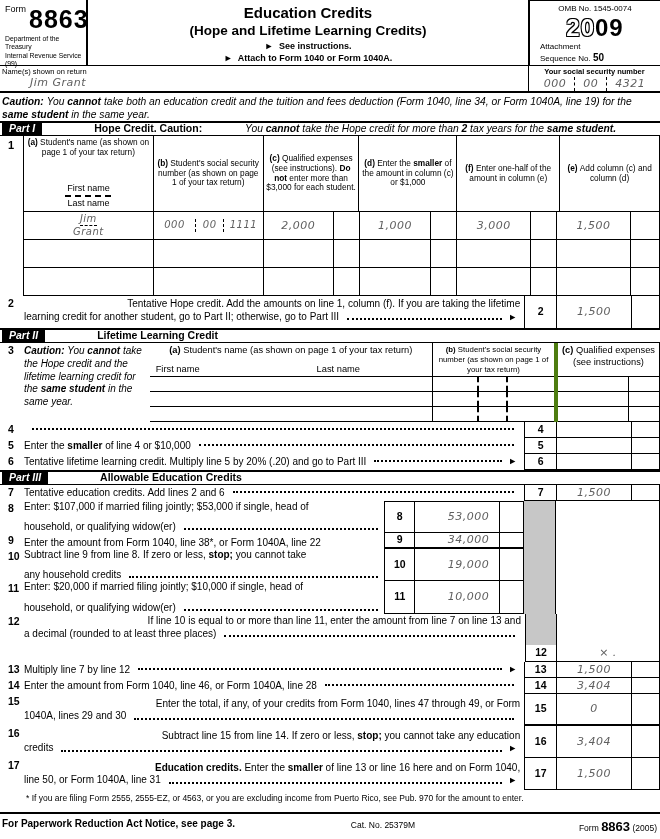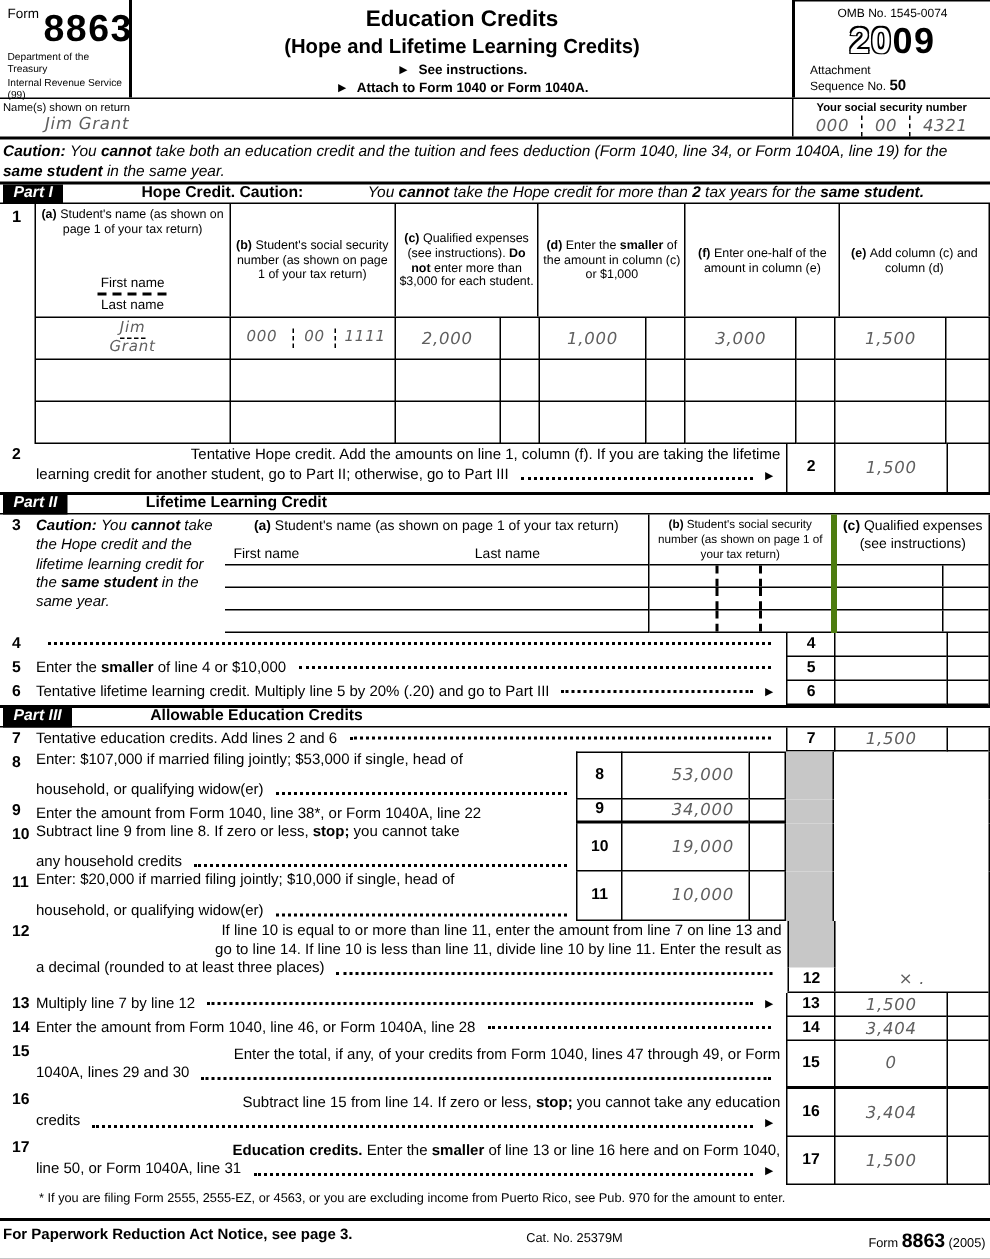--- a/index.html
+++ b/index.html
@@ -493,21 +493,20 @@
     </div>
     <div class="gray"></div>
     <div class="open"></div>
   </div>
 
   <div class="row12">
     <div class="l12left">
       <div class="num">12</div>
       <div class="txt">
         <div>If line 10 is equal to or more than line 11, enter the amount from line 7 on line 13 and</div>
-        <div>go to line 14. If line 10 is less than line 11, divide line 10 by line 11. Enter the result as</div>
         <div class="tline">
             <span>a decimal (rounded to at least three places)</span>
             <span class="dots"></span>
           </div>
       </div>
     </div>
     <div class="l12right">
       <div class="l12top">
         <div class="gray"></div>
         <div class="open"></div>

